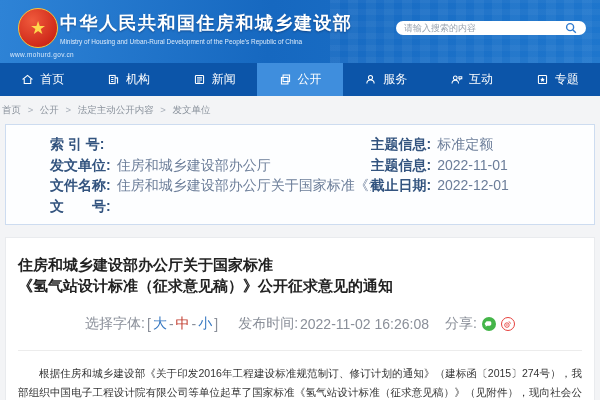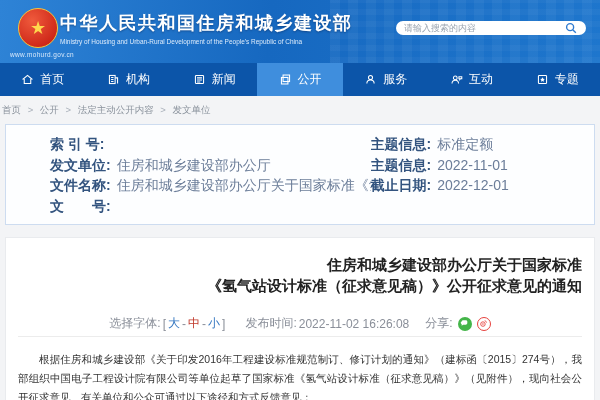--- a/index.html
+++ b/index.html
@@ -45,24 +45,24 @@
   .meta-box { margin:0 5px; background:#fdfeff; border:1px solid #cddcf0; padding:9px 0 8px 0; }
   .meta-row { display:grid; grid-template-columns:62% 38%; }
   .meta-cell { display:flex; align-items:center; line-height:20.5px; font-size:14px; overflow:hidden; white-space:nowrap; }
   .meta-cell.left { padding-left:44px; }
   .meta-label { color:#33547f; font-weight:bold; margin-right:6px; flex:none; }
   .meta-value { color:#6b7d99; }
 
   
   .article-card { margin:12px 5px 0 5px; background:#fff; border:1px solid #e9ebee; border-bottom:none;
     height:165px; padding:16px 12px 0 12px; }
-  .article-title { text-align:right; color:#222; font-size:15px; font-weight:bold; line-height:21px; }
+  .article-title { text-align:left; color:#222; font-size:15px; font-weight:bold; line-height:21px; }
   .article-title span { display:block; }
-  .article-toolbar { text-align:center; margin-top:19px; padding-bottom:4px; border-bottom:1px solid #ececec;
-    font-size:12px; color:#8a8f99; display:flex; align-items:center; justify-content:center; gap:2px; }
+  .article-toolbar { text-align:center; margin-top:19px; padding-bottom:17px; border-bottom:1px solid #ececec;
+    font-size:14px; color:#8a8f99; display:flex; align-items:center; justify-content:center; gap:2px; }
   .tb-label { color:#8a8f99; }
   .tb-label.pub { margin-left:18px;text-align:right; }
   .tb-label.share { margin-left:14px; }
   .tb-bracket, .tb-sep { color:#8a8f99; }
   .fs { cursor:pointer; text-decoration:none; }
   .fs.large, .fs.small { color:#3577c1; }
   .fs.medium { color:#c0392b; }
   .tb-time { color:#8a8f99; }
   .share-icon { width:14px; height:14px; border-radius:50%; display:inline-flex; align-items:center;
     justify-content:center; margin-left:3px; cursor:pointer; }

